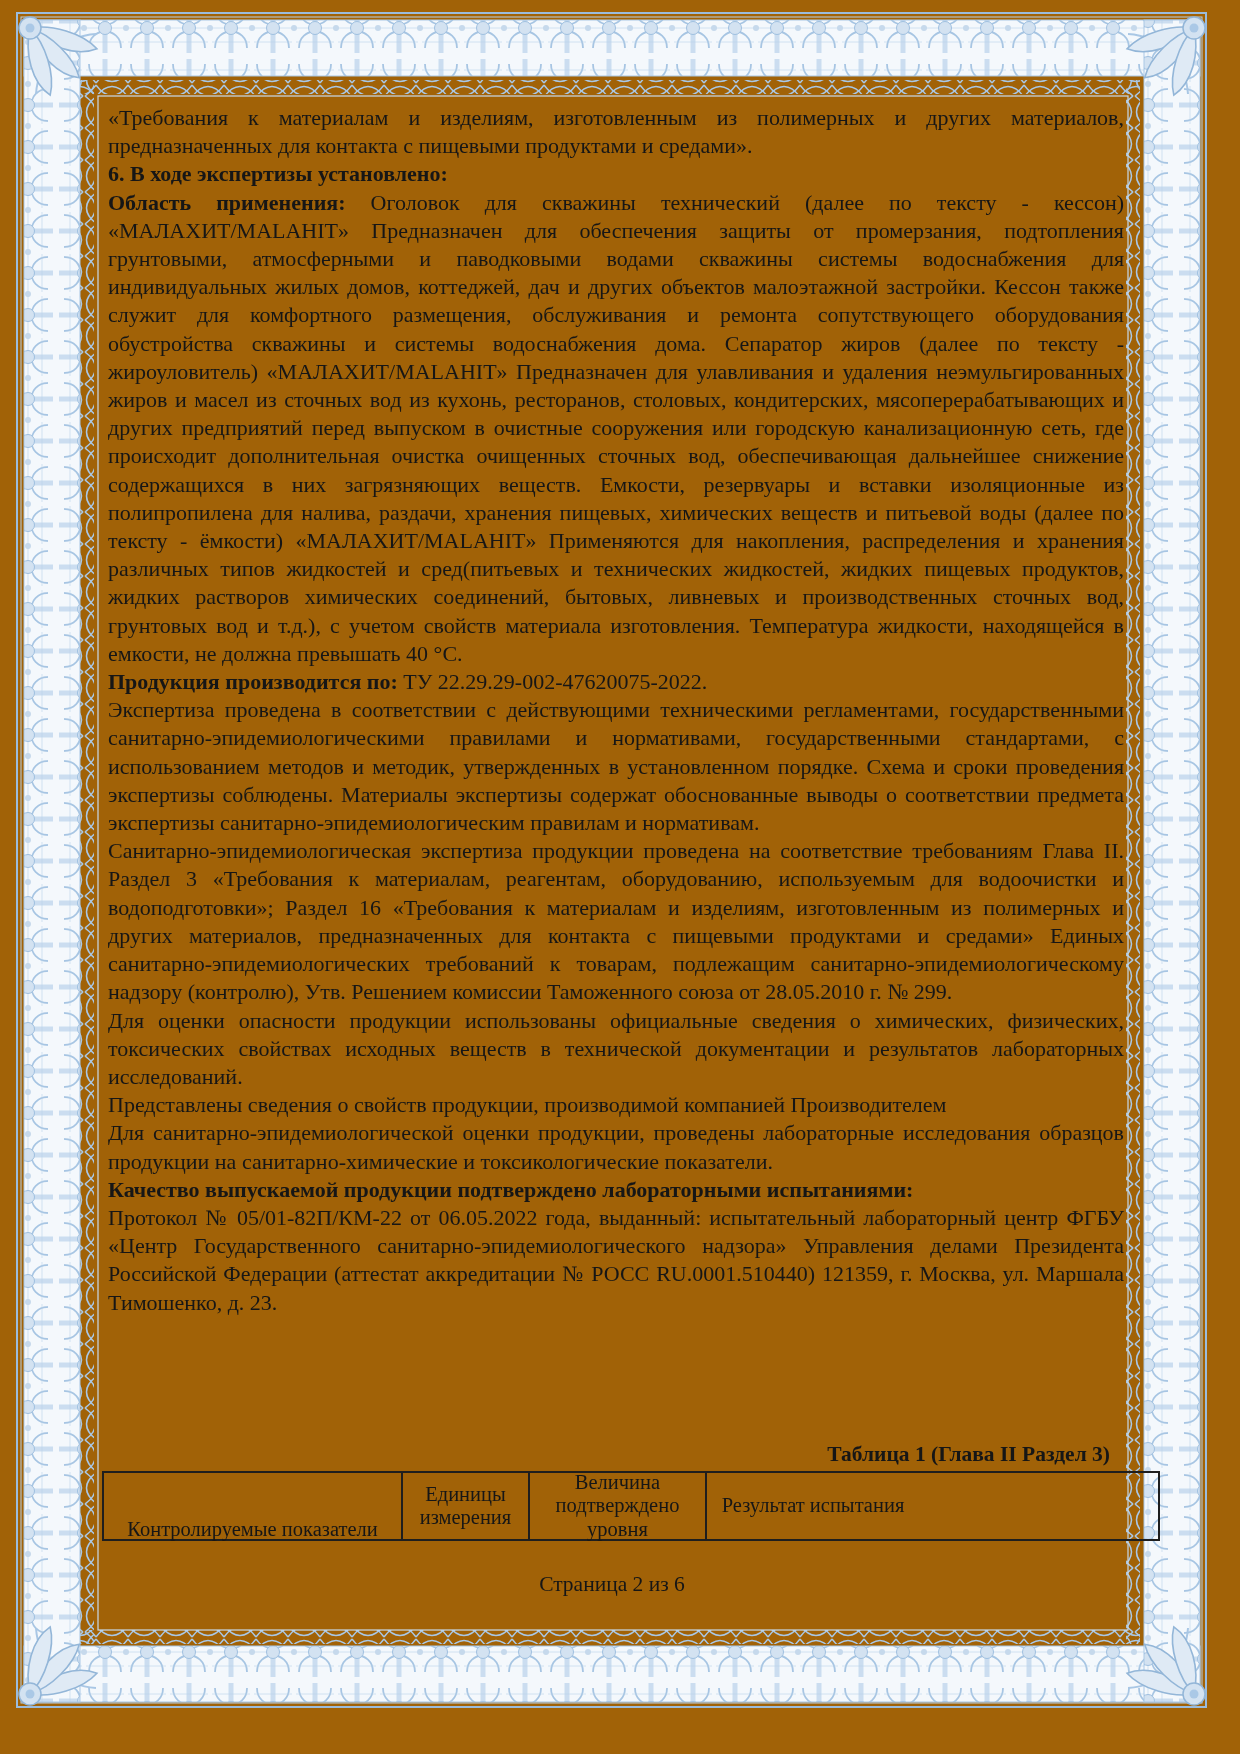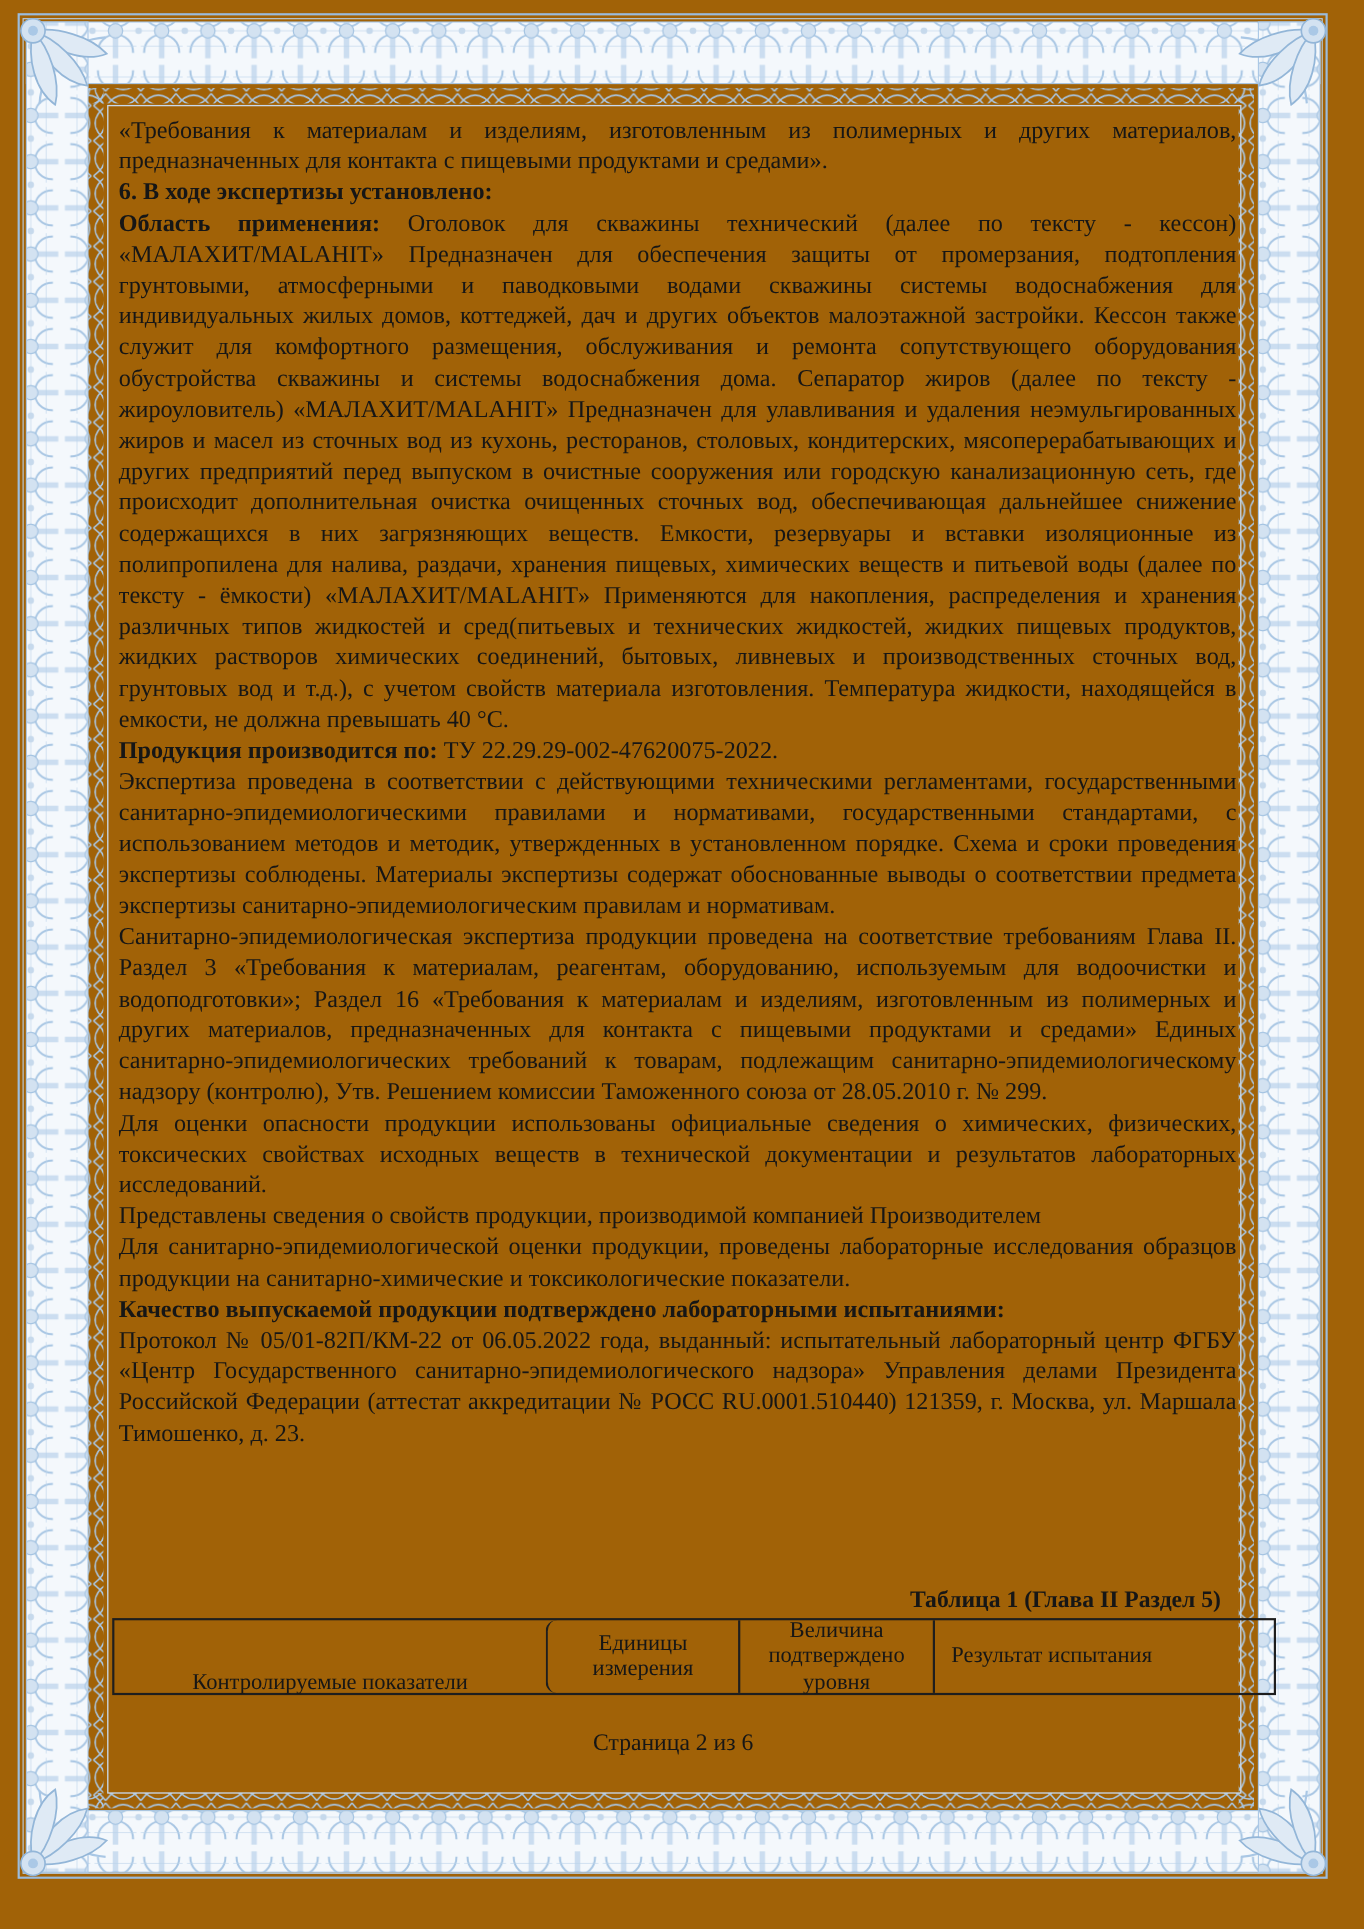--- a/index.html
+++ b/index.html
@@ -35,21 +35,21 @@
   }
   .spec-cell{
     box-sizing:border-box;
     border-left:2px solid #1e1e1e;
     display:flex;align-items:center;justify-content:center;
     text-align:center;
     font-size:20.5px;line-height:23.5px;
     padding:2px 8px;
   }
   .spec-cell:first-child{border-left:none;}
-  .c1{width:392px;margin-top:48px;} .c2{width:175px;border-radius:10px;} .c3{width:222px;} .c4{width:177px;} .c5{width:214px;}
+  .c1{width:297px;margin-top:48px;} .c2{width:127px;} .c3{width:222px;} .c4{width:177px;} .c5{width:214px;}
   .page-footer{
     position:absolute;left:108px;top:1571px;width:1008px;
     text-align:center;font-size:21.5px;line-height:26px;
   }
 </style>
 </head>
 <body>
 
 <div class="page">
 
@@ -123,21 +123,21 @@
     <p class="para"><b>Продукция производится по:</b><span> ТУ 22.29.29-002-47620075-2022.</span></p>
     <p class="para"><b></b><span>Экспертиза проведена в соответствии с действующими техническими регламентами, государственными санитарно-эпидемиологическими правилами и нормативами, государственными стандартами, с использованием методов и методик, утвержденных в установленном порядке. Схема и сроки проведения экспертизы соблюдены. Материалы экспертизы содержат обоснованные выводы о соответствии предмета экспертизы санитарно-эпидемиологическим правилам и нормативам.</span></p>
     <p class="para"><b></b><span>Санитарно-эпидемиологическая экспертиза продукции проведена на соответствие требованиям Глава II. Раздел 3 «Требования к материалам, реагентам, оборудованию, используемым для водоочистки и водоподготовки»; Раздел 16 «Требования к материалам и изделиям, изготовленным из полимерных и других материалов, предназначенных для контакта с пищевыми продуктами и средами» Единых санитарно-эпидемиологических требований к товарам, подлежащим санитарно-эпидемиологическому надзору (контролю), Утв. Решением комиссии Таможенного союза от 28.05.2010 г. № 299.</span></p>
     <p class="para"><b></b><span>Для оценки опасности продукции использованы официальные сведения о химических, физических, токсических свойствах исходных веществ в технической документации и результатов лабораторных исследований.</span></p>
     <p class="para"><b></b><span>Представлены сведения о свойств продукции, производимой компанией Производителем</span></p>
     <p class="para"><b></b><span>Для санитарно-эпидемиологической оценки продукции, проведены лабораторные исследования образцов продукции на санитарно-химические и токсикологические показатели.</span></p>
     <p class="para"><b>Качество выпускаемой продукции подтверждено лабораторными испытаниями:</b><span></span></p>
     <p class="para"><b></b><span>Протокол № 05/01-82П/КМ-22 от 06.05.2022 года, выданный: испытательный лабораторный центр ФГБУ «Центр Государственного санитарно-эпидемиологического надзора» Управления делами Президента Российской Федерации (аттестат аккредитации № РОСС RU.0001.510440) 121359, г. Москва, ул. Маршала Тимошенко, д. 23.</span></p>
   </div>
 
-  <div class="table-caption">Таблица 1 (Глава II Раздел 5)</div>
+  <div class="table-caption">Таблица 1 (Глава II Раздел 3)</div>
 
   <div class="spec-table">
     <div class="spec-cell c1">Контролируемые показатели</div>
     <div class="spec-cell c2">Единицы измерения</div>
     <div class="spec-cell c4">Величина подтверждено уровня</div>
     <div class="spec-cell c5">Результат испытания</div>
   </div>
 
   <div class="page-footer">Страница 2 из 6</div>
 

